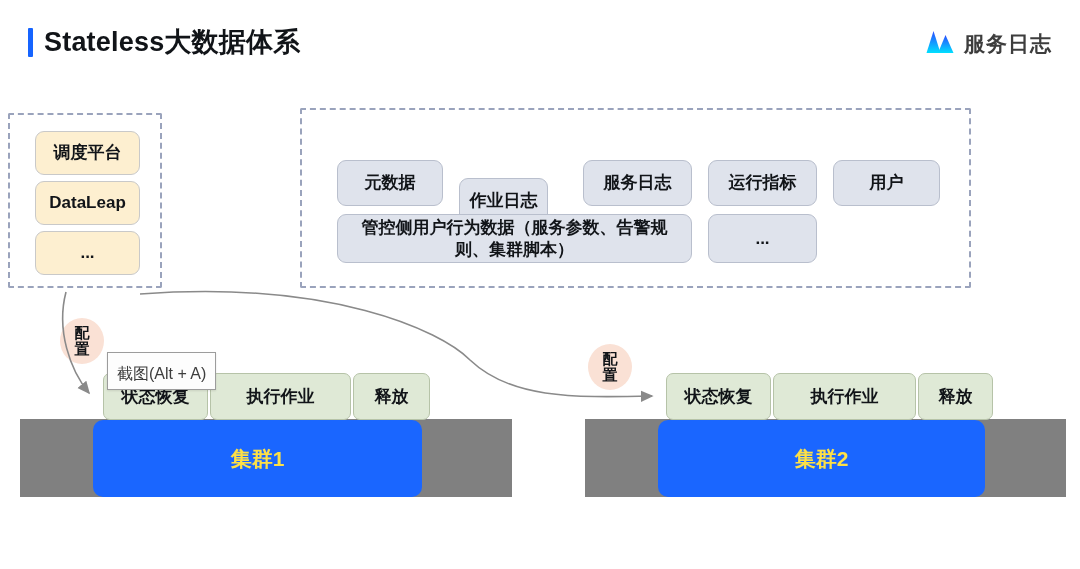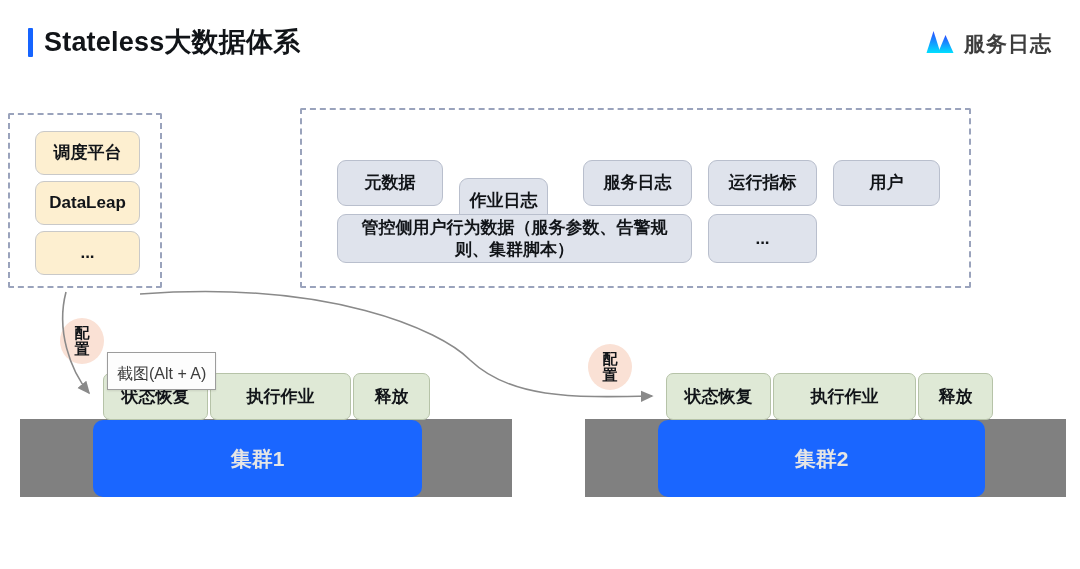--- a/index.html
+++ b/index.html
@@ -128,21 +128,21 @@
     position: absolute;
     background: #808080;
   }
   .cluster-core {
     position: absolute;
     background: #1a66ff;
     border-radius: 10px;
     display: flex;
     align-items: center;
     justify-content: center;
-    color: #e5e5e5;
+    color: #fde047;
     font-size: 21px;
     font-weight: bold;
   }
 
   
   .config-ellipse {
     position: absolute;
     background: #fae1d5;
     border-radius: 50%;
     display: flex;

